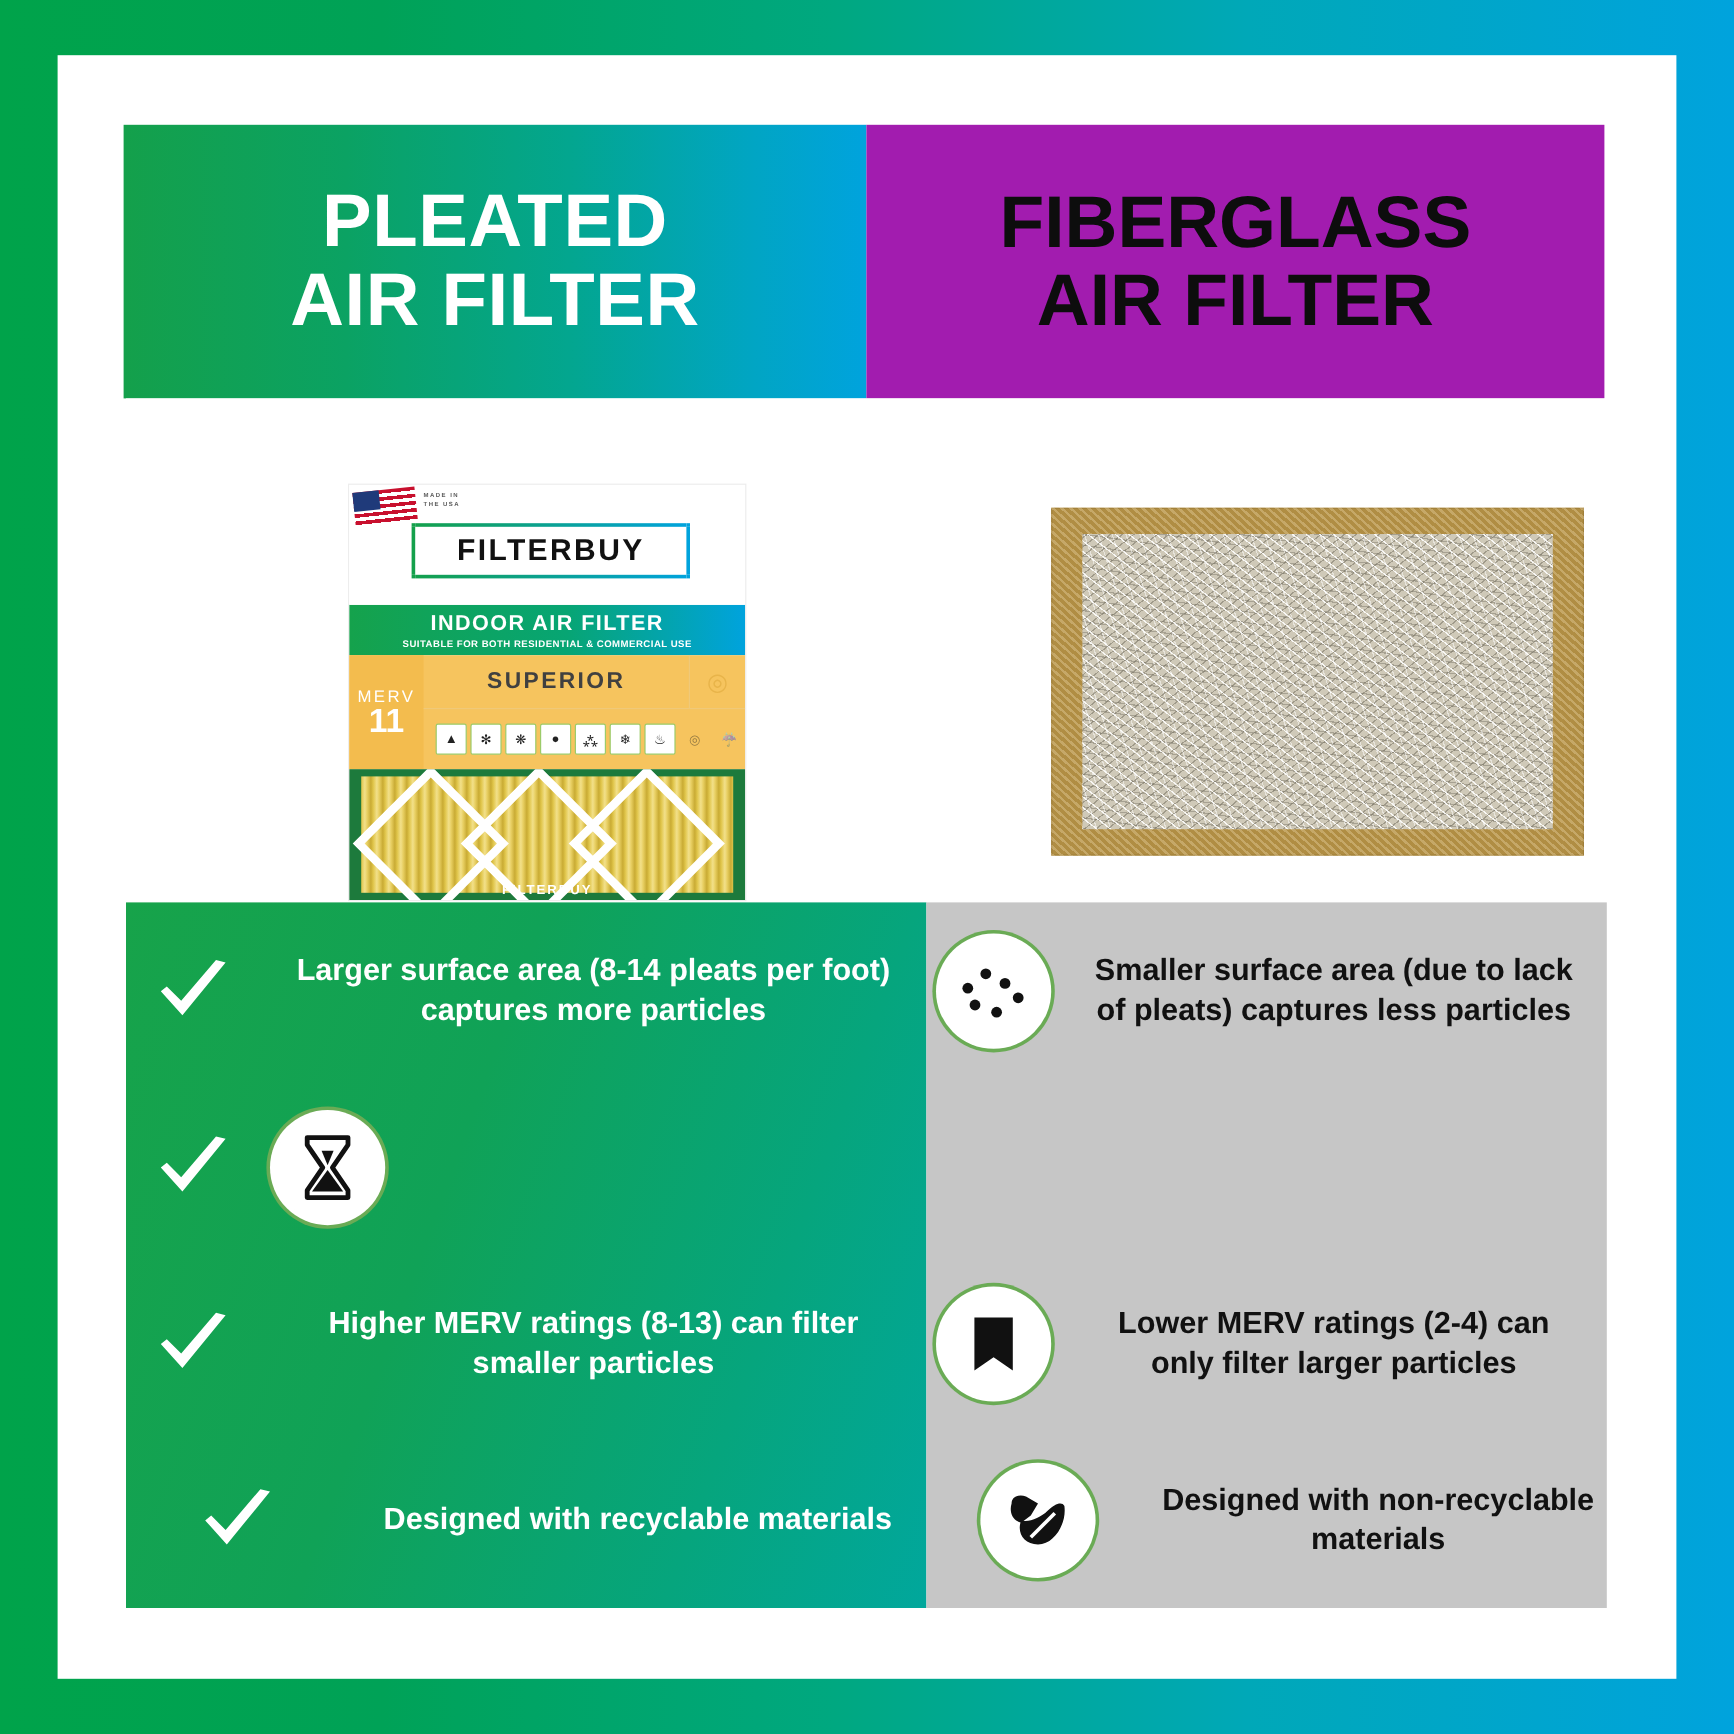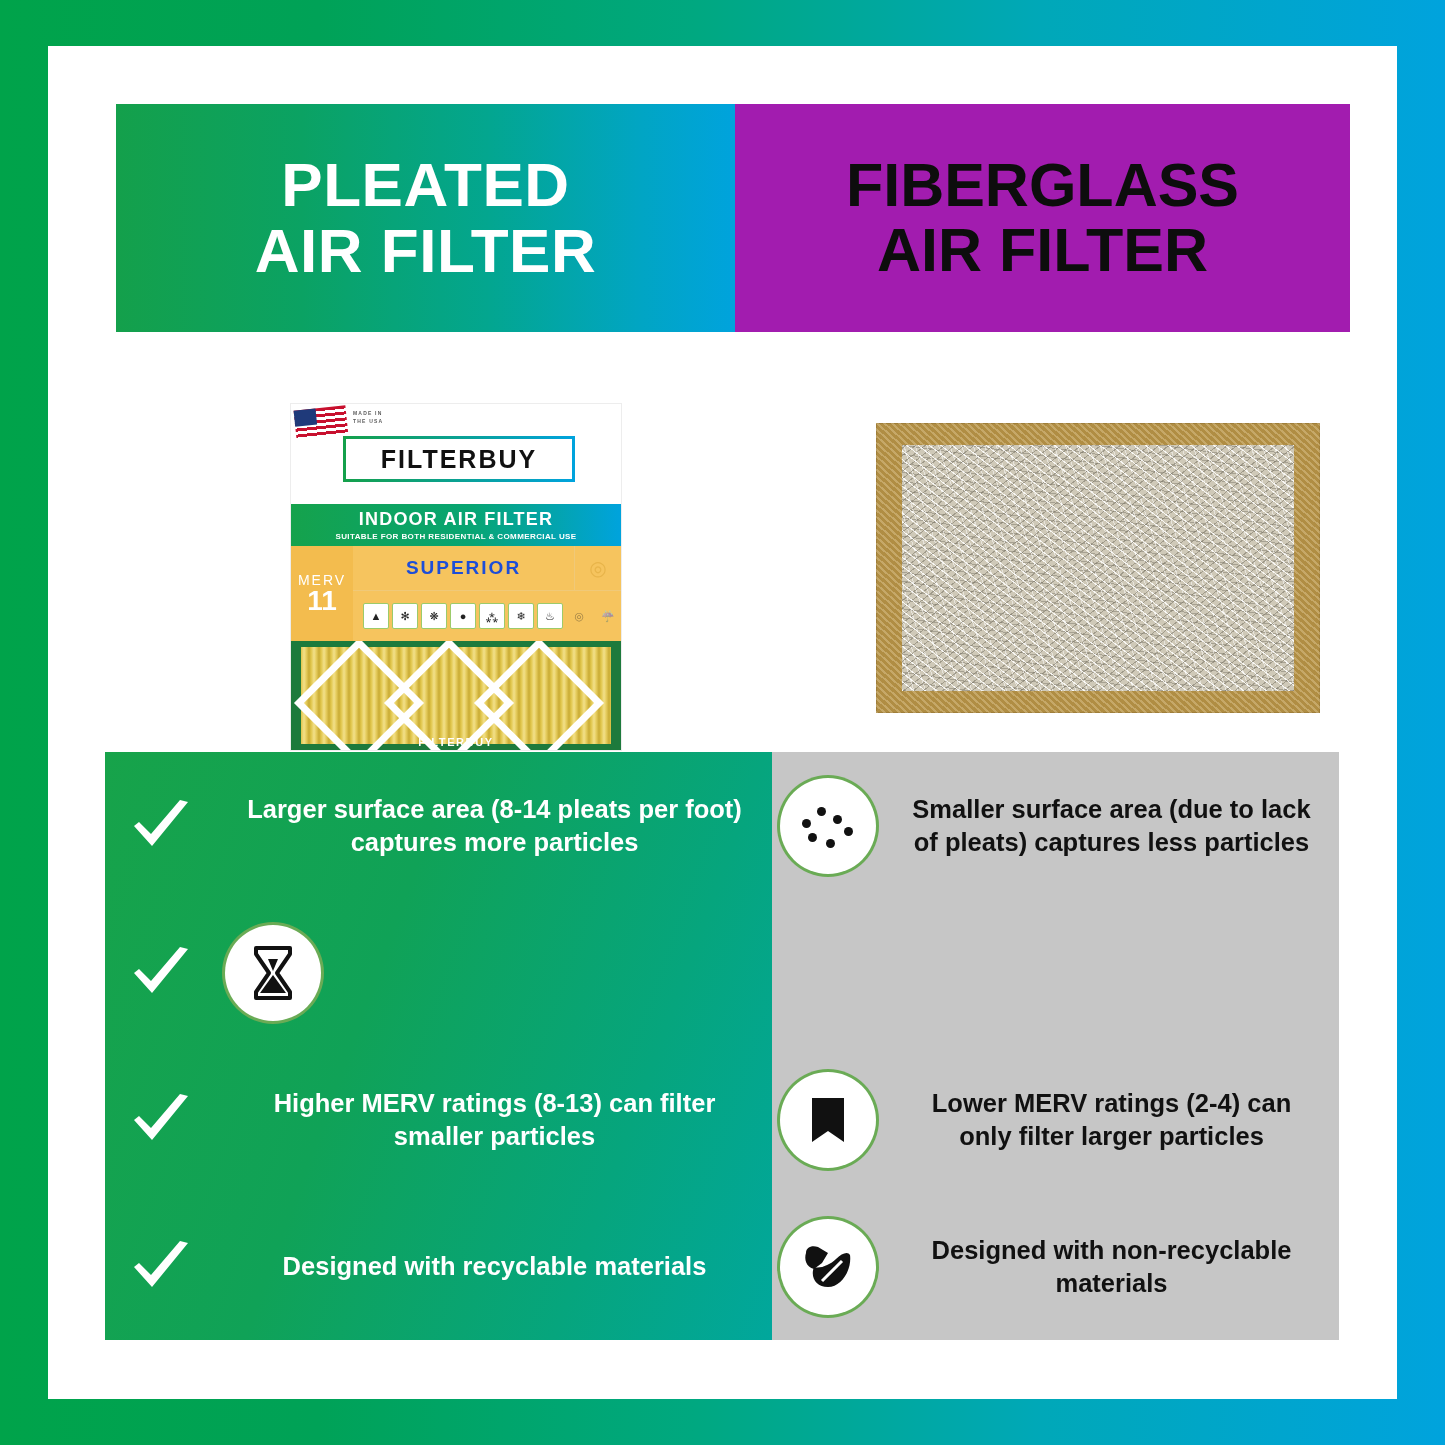--- a/index.html
+++ b/index.html
@@ -12,21 +12,21 @@
     position:absolute;left:0;top:0;width:1445px;height:1445px;
     background:linear-gradient(90deg,#00a34a 0%,#00a257 22%,#00a880 48%,#00a8b8 72%,#00a3dd 100%);
     box-sizing:border-box;
   }
   .inner{
     position:absolute;left:48px;top:46px;width:1349px;height:1353px;
     background:#ffffff;
   }
 
   
-  .headers{position:absolute;left:68px;top:58px;width:1234px;height:228px;display:flex;align-items:flex-end;}
+  .headers{position:absolute;left:55px;top:58px;width:1234px;height:228px;display:flex;align-items:flex-end;}
   .hdr{display:flex;align-items:center;justify-content:center;text-align:center;}
   .hdr-left{
     width:619px;height:228px;
     background:linear-gradient(90deg,#14a04b 0%,#0ba263 30%,#03a68f 60%,#01a5c4 85%,#00a3dd 100%);
     color:#ffffff;
   }
   .hdr-right{
     width:615px;height:228px;background:#a21caf;color:#0d0d0d;
   }
   .hdr-title{
@@ -81,21 +81,21 @@
     width:70px;display:flex;flex-direction:column;align-items:center;justify-content:center;
     color:#ffffff;background:#f3bc4e;
   }
   .merv-label{font-size:14px;font-weight:normal;letter-spacing:2px;}
   .merv-num{font-size:28px;font-weight:bold;line-height:0.95;}
   .amber-right{flex:1;display:flex;flex-direction:column;}
   .superior-row{
     height:44px;display:flex;align-items:center;border-bottom:1px solid #f0c978;
   }
   .superior{
-    flex:1;text-align:center;color:#1d4ed8;font-size:19px;font-weight:bold;letter-spacing:2px;
+    flex:1;text-align:center;color:#404040;font-size:19px;font-weight:bold;letter-spacing:2px;
   }
   .ul-mark{
     width:46px;height:44px;display:flex;align-items:center;justify-content:center;
     border-left:1px solid #f0c978;color:#e8b44a;font-size:20px;
   }
   .icon-row{flex:1;display:flex;align-items:center;gap:3px;padding-left:10px;}
   .mini{
     width:24px;height:24px;background:#ffffff;border:1px solid #9ccb6a;border-radius:2px;
     display:flex;align-items:center;justify-content:center;font-size:11px;color:#222;
   }
@@ -312,21 +312,21 @@
           <div class="icon-cell">
             <div class="circle">
               <svg class="bm" viewBox="0 0 36 48">
                 <path d="M2 2 H34 V46 L18 35 L2 46 Z" fill="#111"></path>
               </svg>
             </div>
           </div>
           <div class="txt-right">Lower MERV ratings (2-4) can only filter larger particles</div>
         </div>
 
-        <div class="row" style="top:441px;">
+        <div class="row" style="top:441px;margin-left:37px;">
           <div class="check">
             <svg width="62" height="56" viewBox="0 0 62 56">
                 <path d="M4 28 L22 48 L58 4 L50 2 L21 36 L9 24 Z" fill="#ffffff"></path>
               </svg>
           </div>
           <div class="txt-left">Designed with recyclable materials</div>
           <div class="icon-cell">
             <div class="circle">
               <svg class="leaf" viewBox="0 0 52 48">
                 <path d="M4 10 C4 4 10 2 16 4 L26 10 L20 20 L12 26 C4 24 2 16 4 10 Z" fill="#111"></path>

